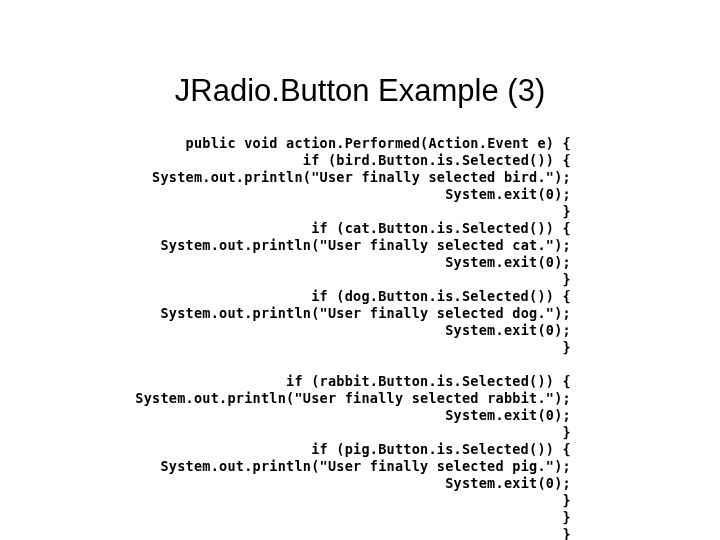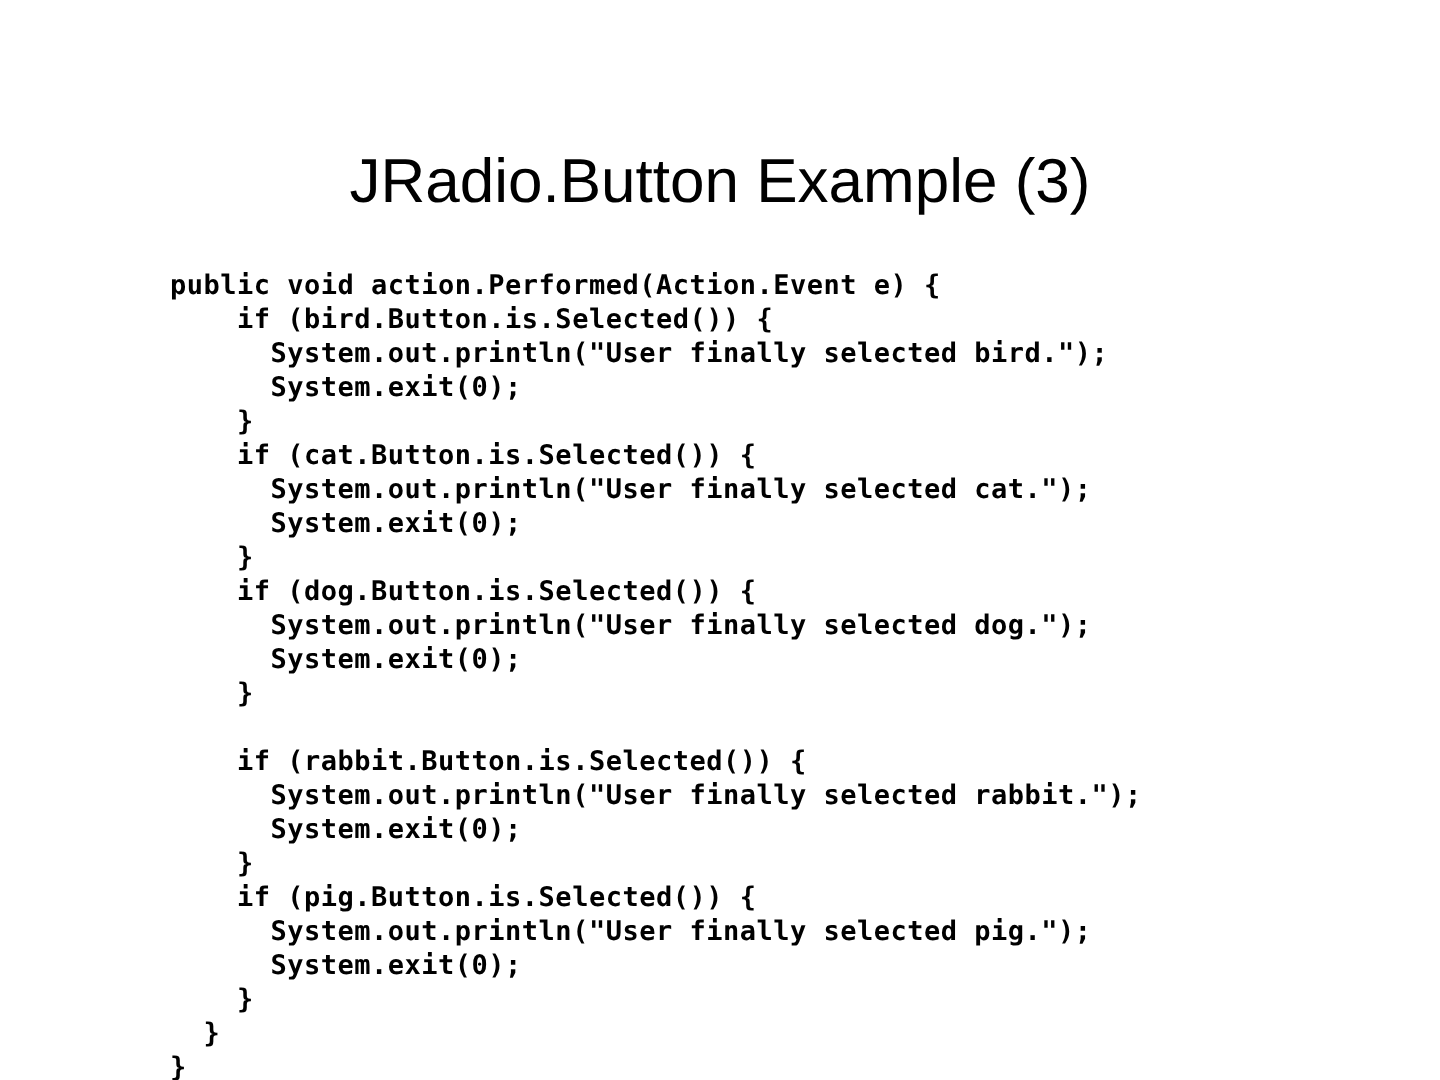--- a/index.html
+++ b/index.html
@@ -49,20 +49,21 @@
     line-height: 17px;
     color: #000000;
     white-space: pre;
     letter-spacing: 0.25px;
   }
 
   .code-line {
     white-space: pre;
     min-height: 17px;
     display: block;
+    text-align: right;
   }
 
   .code-line.blank {
     height: 17px;
   }
 </style>
 </head>
 <body>
 
 <div id="slide">

